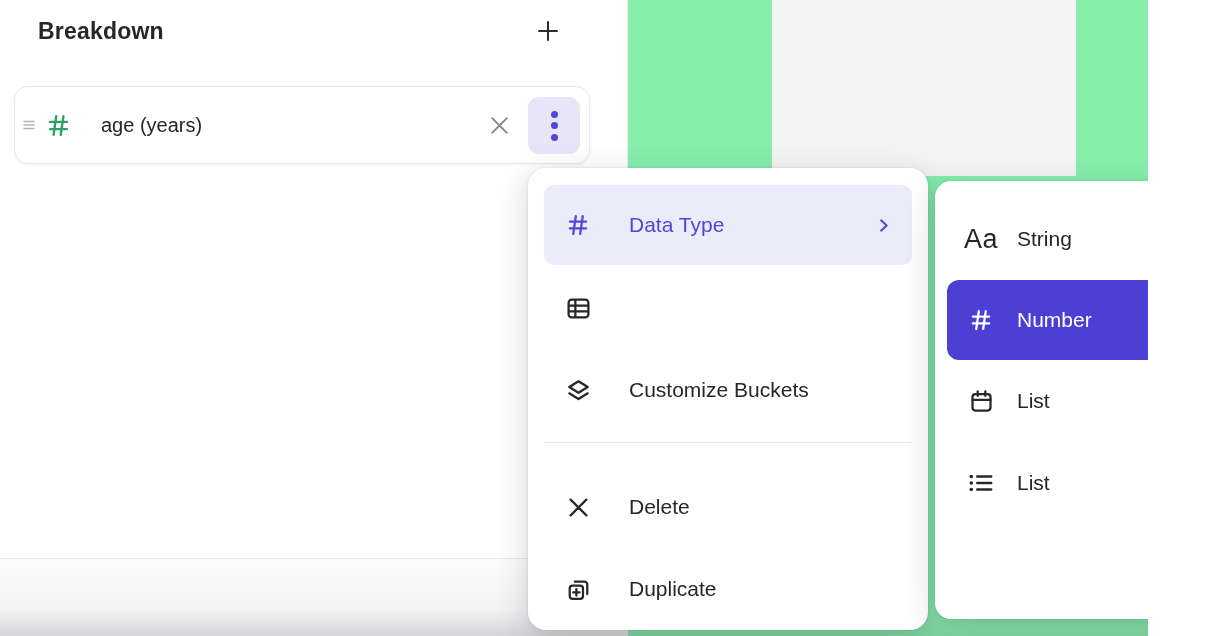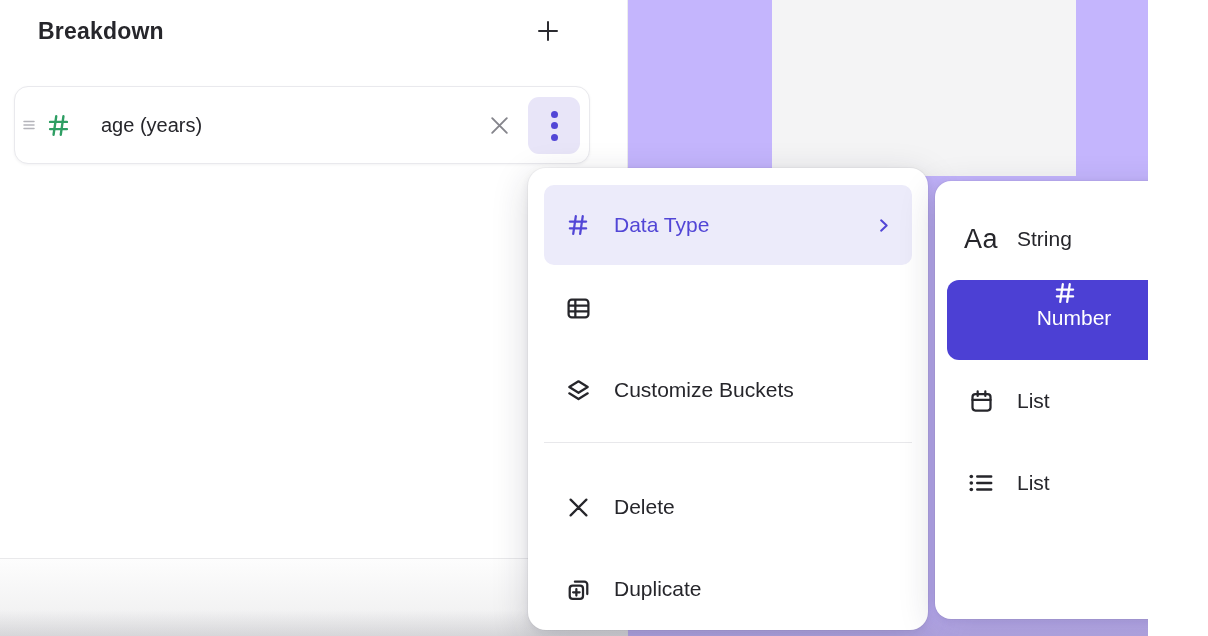--- a/index.html
+++ b/index.html
@@ -1,17 +1,17 @@
 <!DOCTYPE html>
 <html style="--accent-text: #5246D6; --selected-bg: #4C40D4; --highlight-bg: #ECEBFA; --kebab-bg: #E8E5F8; --field-type-green: #2E9E63; --text-dark: #26262B; --muted-icon: #85858C; --placeholder-gray: #F4F4F5;"><head>
 <meta charset="utf-8">
 <style>
   html,body{margin:0;padding:0;background:#fff;}
   .stage{
-    position:relative;width:1148px;height:636px;overflow:hidden;background:#c4b5fd;
+    position:relative;width:1148px;height:636px;overflow:hidden;background:#86efac;
     font-family:"Liberation Sans",sans-serif;color:var(--text-dark,#26262b);
   }
   
   .left-panel{position:absolute;left:0;top:0;width:627px;height:636px;background:#fff;border-right:1px solid #ececee;}
   .panel-title{position:absolute;left:38px;top:18px;font-size:23px;font-weight:700;color:var(--text-dark);letter-spacing:.2px;}
   .add-btn{position:absolute;left:531px;top:14px;width:34px;height:34px;display:flex;align-items:center;justify-content:center;color:#2b2b30;cursor:pointer;background:none;border:none;padding:0;}
   .panel-footer{position:absolute;left:0;top:558px;width:627px;height:78px;border-top:1px solid #e9e9eb;background:linear-gradient(to bottom,#fdfdfd,#ededee);}
   
   .field-card{position:absolute;left:14px;top:86px;width:576px;height:78px;background:#fff;border:1px solid #e9e9ed;border-radius:14px;box-shadow:0 1px 3px rgba(25,25,35,.05);box-sizing:border-box;text-align:center;}
   .drag-handle{position:absolute;left:5px;top:50%;transform:translateY(-50%);width:18px;height:18px;display:flex;align-items:center;justify-content:center;color:#b4b4ba;cursor:grab;}
@@ -21,27 +21,27 @@
   .kebab-btn{position:absolute;left:513px;top:10px;width:52px;height:57px;border-radius:11px;background:var(--kebab-bg,#e8e5f8);display:flex;flex-direction:column;align-items:center;justify-content:center;gap:4.5px;border:none;cursor:pointer;padding:0;}
   .kebab-btn .dot{width:7px;height:7px;border-radius:50%;background:var(--accent-text,#5246d6);}
   
   .gray-block{position:absolute;left:772px;top:0;width:304px;height:176px;background:var(--placeholder-gray,#f4f4f5);}
   .bottom-shade{position:absolute;left:0;bottom:0;width:100%;height:26px;background:linear-gradient(to bottom,rgba(110,110,122,0),rgba(110,110,122,.18));z-index:3;}
   
   .context-menu{position:absolute;left:528px;top:168px;width:400px;height:462px;background:#fff;border-radius:18px;z-index:5;box-sizing:border-box;padding-top:17px;box-shadow:0 10px 36px rgba(35,35,55,.18),0 2px 8px rgba(35,35,55,.07),0 0 0 1px rgba(30,30,45,.03);}
   .menu-row{height:82px;margin:0 16px;border-radius:10px;display:flex;align-items:center;padding:0 19px;font-size:21px;color:var(--text-dark);cursor:pointer;}
   .menu-row.active{height:80px;background:var(--highlight-bg,#ecebfa);color:var(--accent-text,#5246d6);margin-bottom:2px;}
   .icon-box{width:30px;flex:none;display:flex;align-items:center;justify-content:center;}
-  .menu-label{margin-left:21px;white-space:nowrap;}
+  .menu-label{margin-left:36px;white-space:nowrap;}
   .chev{margin-left:auto;display:flex;align-items:center;color:var(--accent-text,#5246d6);}
   .menu-divider{height:1px;background:#e8e8eb;margin:11px 16px 23px;}
   
   .submenu{position:absolute;left:935px;top:181px;width:260px;height:438px;background:#fff;border-radius:16px;z-index:6;box-sizing:border-box;padding-top:17px;box-shadow:0 10px 36px rgba(35,35,55,.18),0 2px 8px rgba(35,35,55,.07),0 0 0 1px rgba(30,30,45,.03);}
   .sub-row{height:82px;margin:0 12px;border-radius:12px;display:flex;align-items:center;padding:0 16px;font-size:21px;color:var(--text-dark);cursor:pointer;}
-  .sub-row.selected{height:80px;background:var(--selected-bg,#4c40d4);color:#fff;flex-direction:column;}
+  .sub-row.selected{height:80px;background:var(--selected-bg,#4c40d4);color:#fff;}
   .sub-icon{width:36px;flex:none;display:flex;align-items:center;justify-content:center;}
   .aa-glyph{font-size:27px;font-weight:500;letter-spacing:.5px;}
   .sub-label{margin-left:18px;white-space:nowrap;}
   svg{display:block;}
 </style>
 </head>
 <body>
 
 <div class="stage">
 

